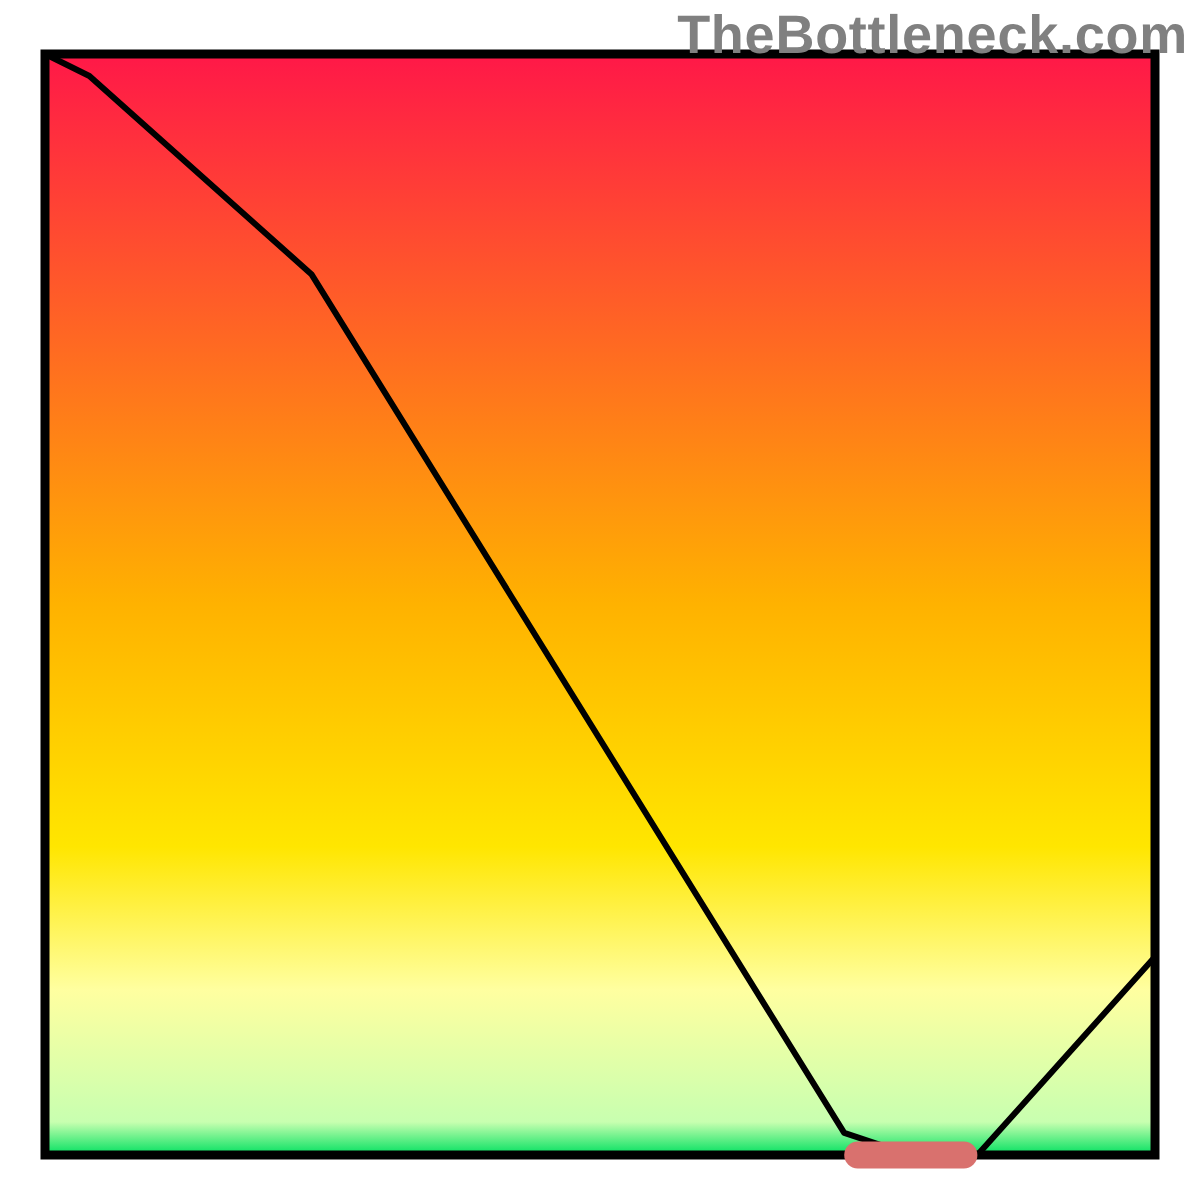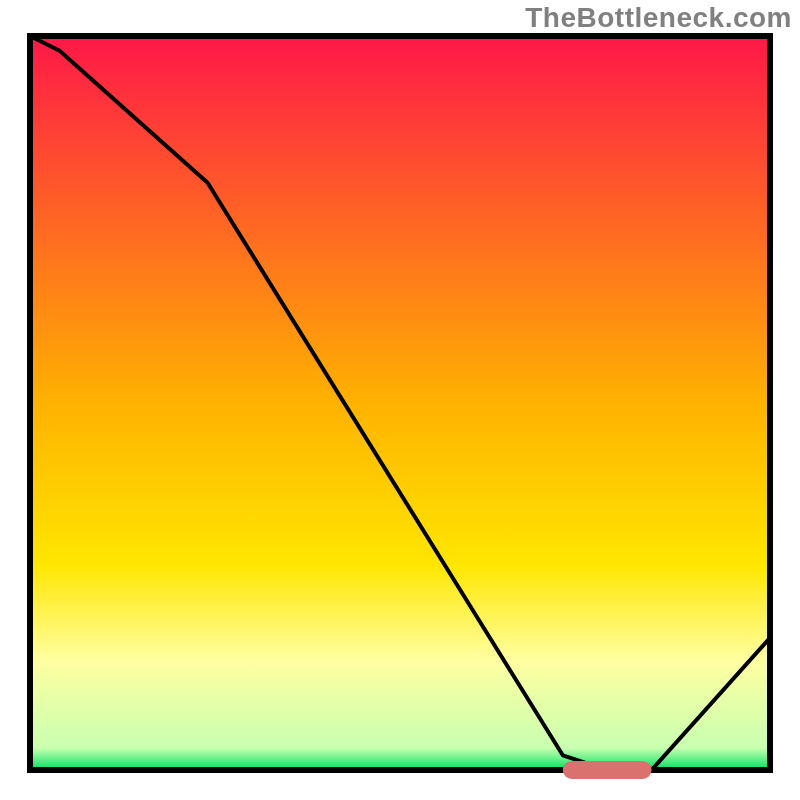--- a/index.html
+++ b/index.html
@@ -13,21 +13,21 @@
   .frame {
     position: relative;
     width: 800px;
     height: 800px;
   }
   .watermark {
     position: absolute;
     top: 2px;
     right: 8px;
     font-family: Arial, Helvetica, sans-serif;
-    font-size: 28px;
+    font-size: 36px;
     font-weight: bold;
     color: #808080;
     letter-spacing: 0.5px;
     z-index: 10;
   }
   svg {
     display: block;
   }
 </style>
 </head>

